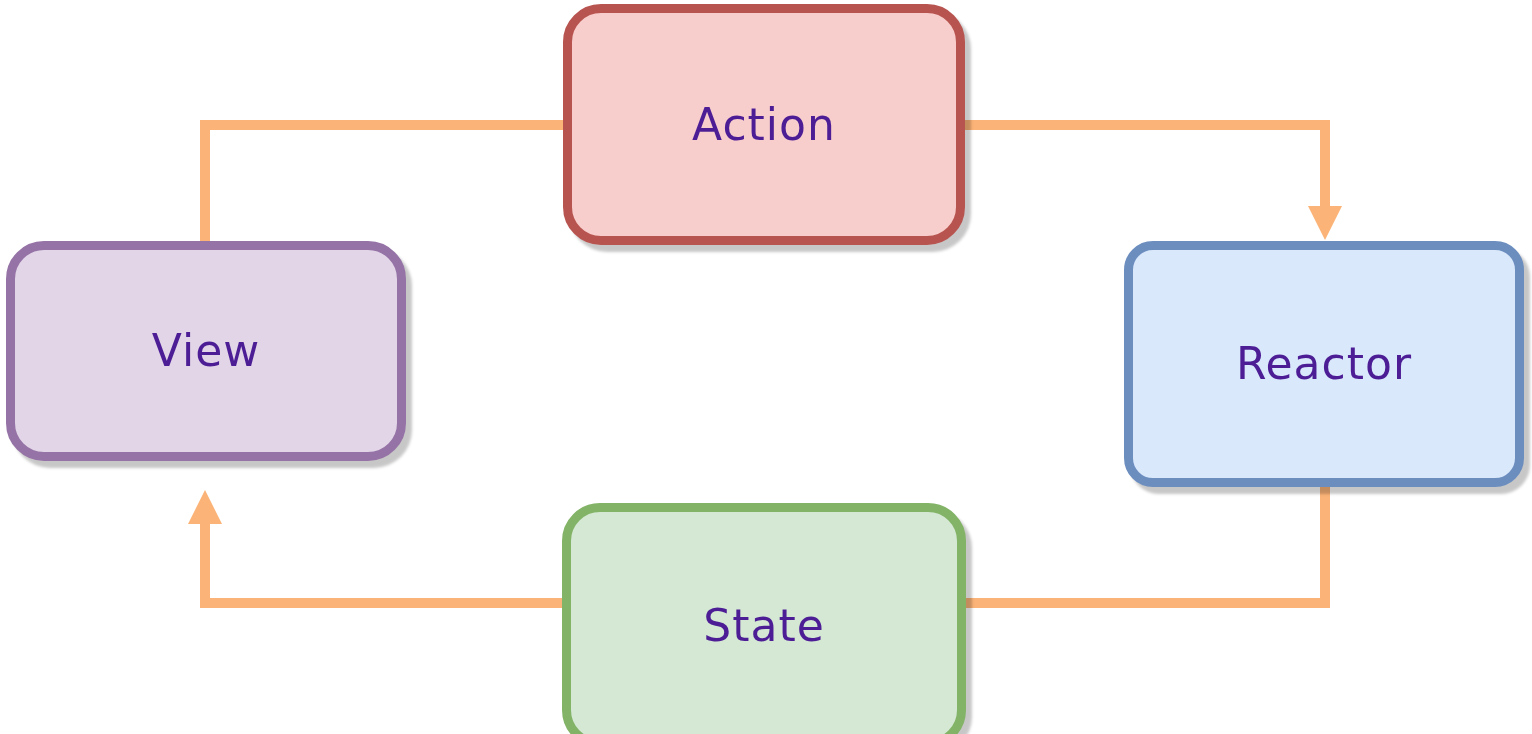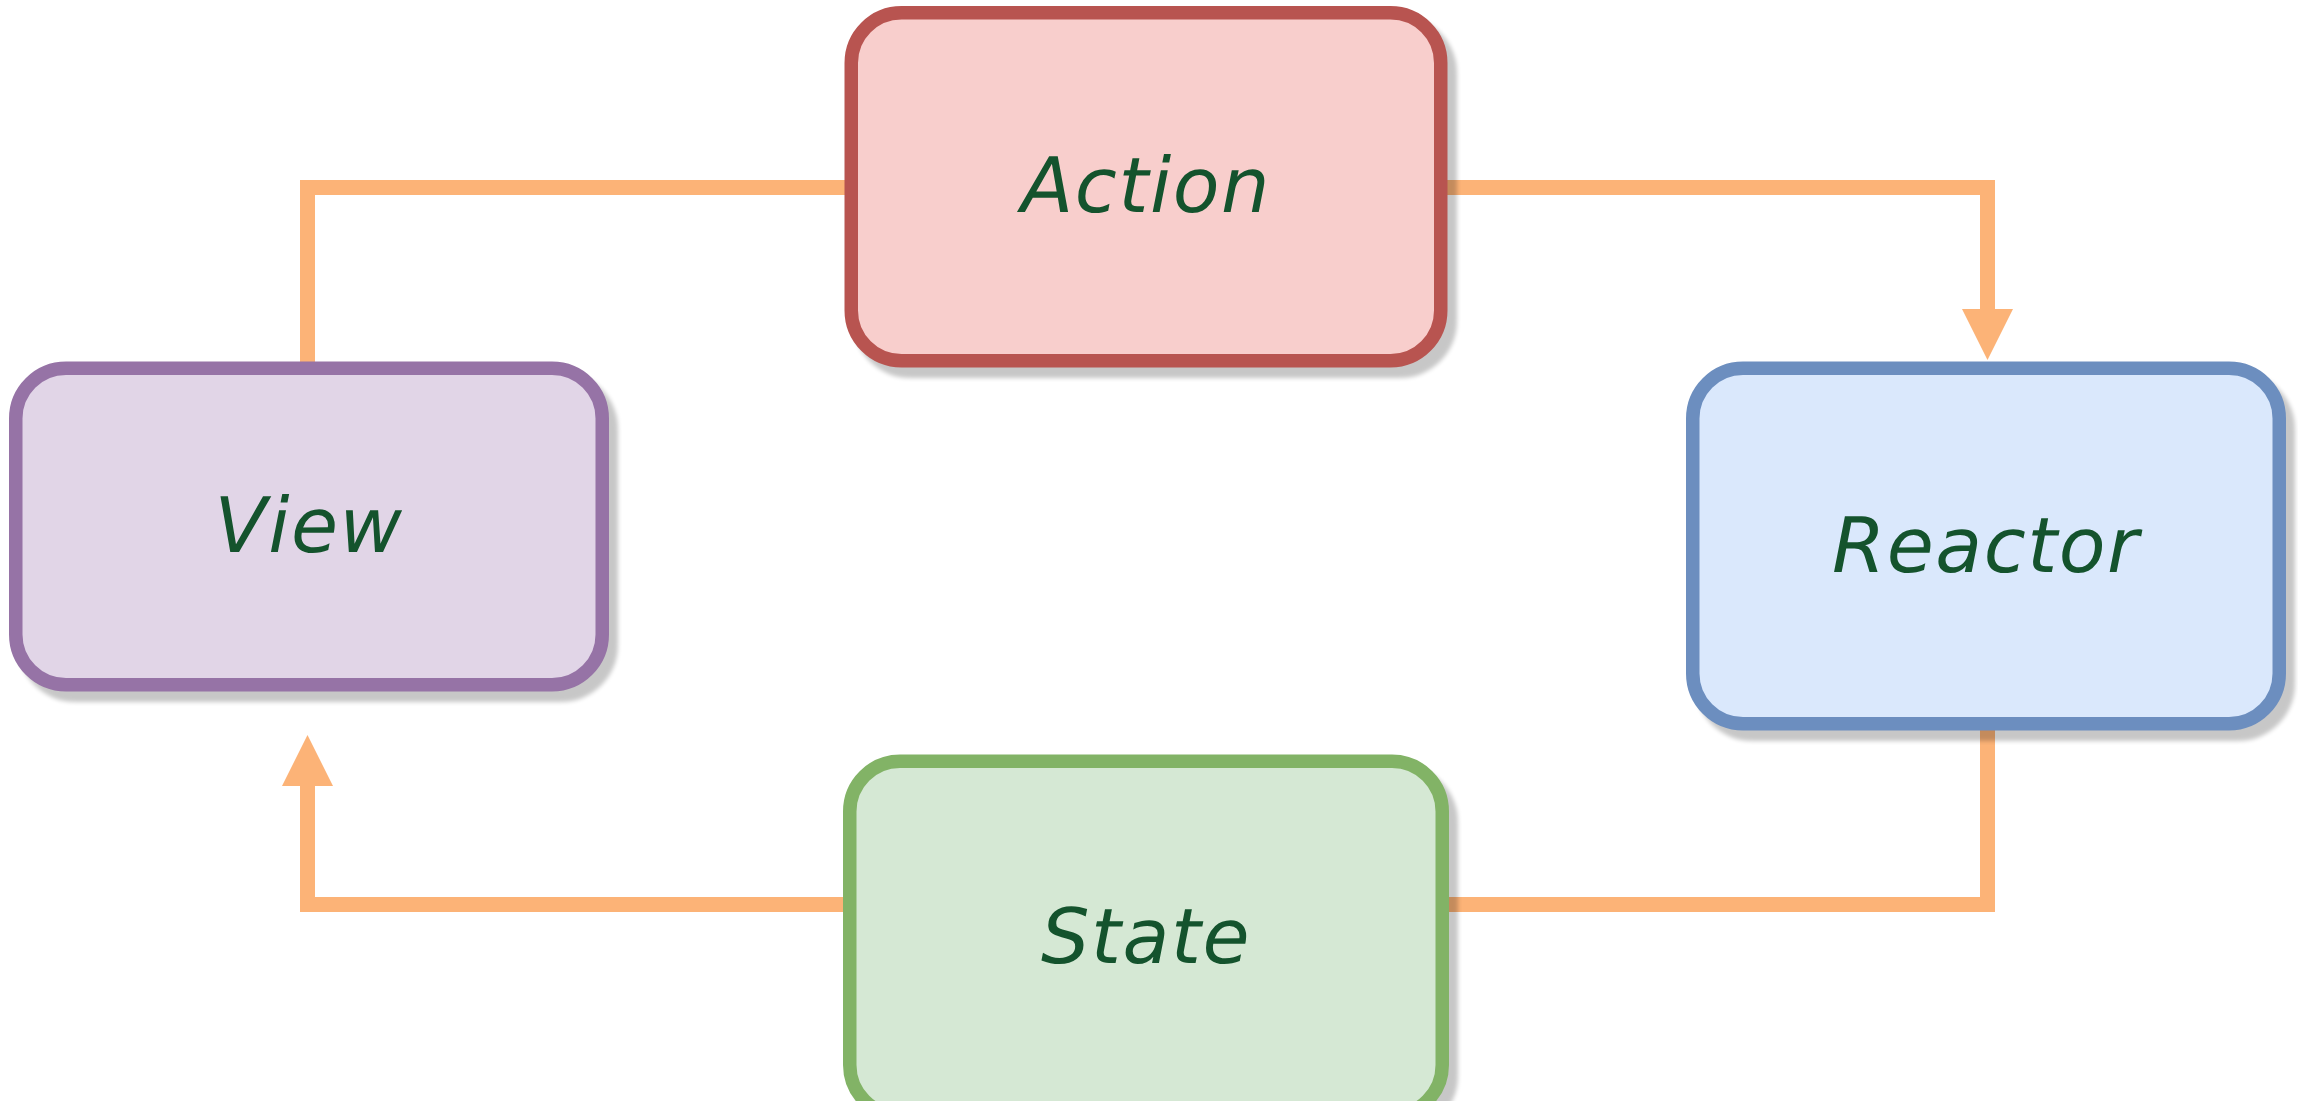--- a/index.html
+++ b/index.html
@@ -27,29 +27,28 @@
     box-sizing: border-box;
     border-radius: 38px;
     border-style: solid;
     border-width: 9px;
     display: flex;
     align-items: center;
     justify-content: center;
     box-shadow: 6px 7px 3px rgba(0, 0, 0, 0.22);
   }
   .node .label {
-    font-size: 51px;
+    font-size: 44px;
     line-height: 1;
-    color: #14532d;
+    color: #4c1d95;
     letter-spacing: 1px;
     white-space: nowrap;
-    font-style: italic;
   }
   .node-action  { left: 563px;  top: 4px;   width: 402px; height: 241px; }
-  .node-reactor { left: 1124px; top: 241px; width: 400px; height: 246px; }
+  .node-reactor { left: 1124px; top: 241px; width: 400px; height: 246px; border-radius: 29px; }
   .node-view    { left: 6px;    top: 241px; width: 400px; height: 220px; }
   .node-state   { left: 562px;  top: 503px; width: 404px; height: 245px; align-items: center; }
 </style>
 </head>
 <body>
 
 <div class="canvas">
 
   <svg class="edges-layer" width="1532" height="734" viewBox="0 0 1532 734">
 

